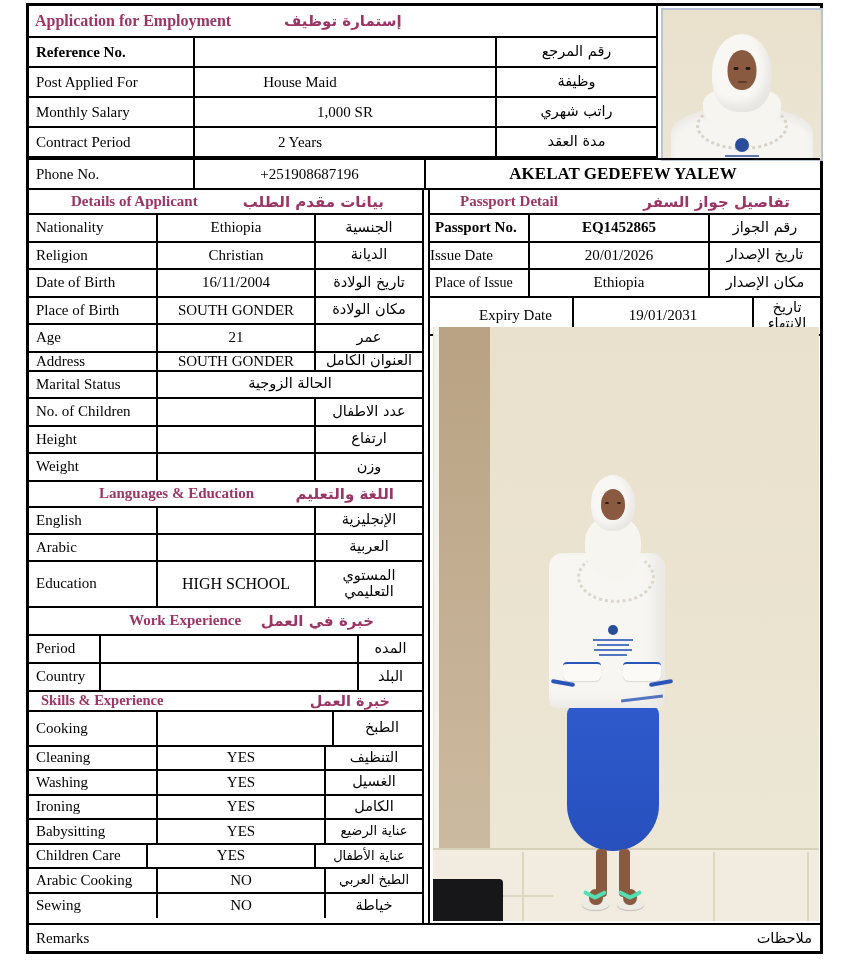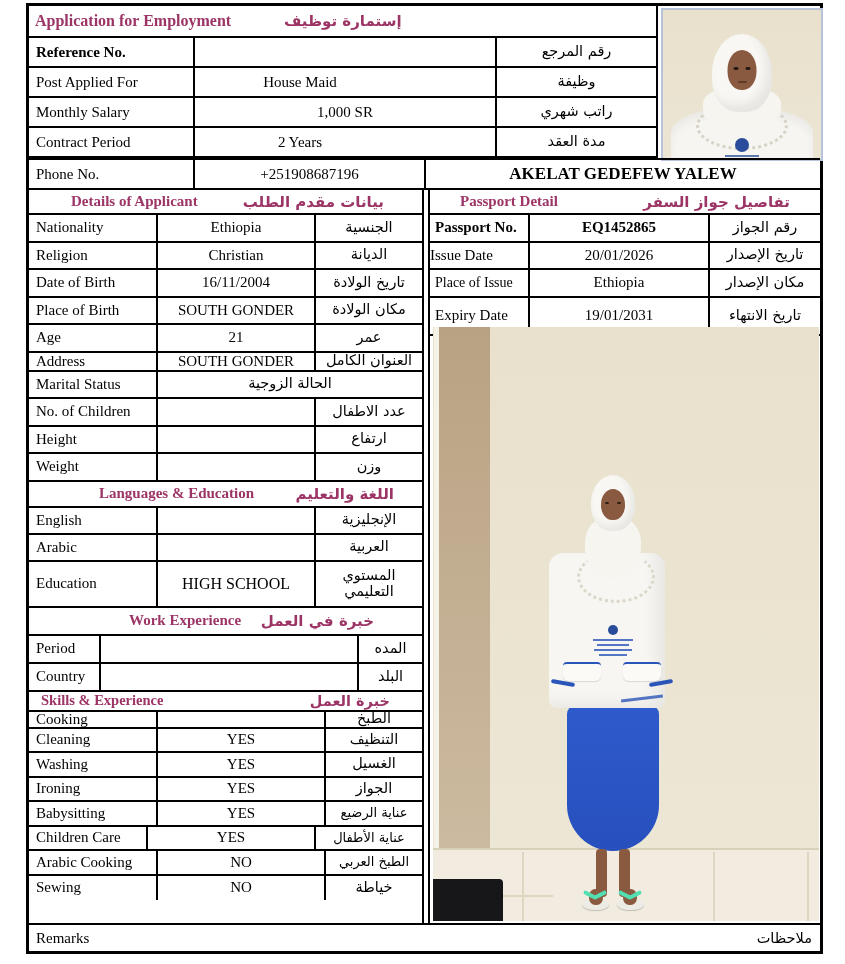--- a/index.html
+++ b/index.html
@@ -318,21 +318,21 @@
         </div>
       <div class="cell arc last" style="flex:1;">
           <span dir="rtl">البلد</span>
         </div>
     </div>
 
     <div class="sec-head" style="height:20px;font-size:14.5px;">
       <span style="margin-left:12px;">Skills &amp; Experience</span>
       <span class="ar" style="margin-left:auto;margin-right:32px;">خبرة العمل</span>
     </div>
-    <div class="row" style="height:17px;">
+    <div class="row" style="height:35px;gap:8px;">
       <div class="cell lab" style="width:129px;">
           <span>Cooking</span>
         </div>
       <div class="cell val" style="width:168px;">
           <span></span>
         </div>
       <div class="cell arc last" style="flex:1;">
           <span dir="rtl">الطبخ</span>
         </div>
     </div>
@@ -359,21 +359,21 @@
         </div>
     </div>
     <div class="row" style="height:24.5px;">
       <div class="cell lab" style="width:129px;">
           <span>Ironing</span>
         </div>
       <div class="cell val" style="width:168px;">
           <span>YES</span>
         </div>
       <div class="cell arc last" style="flex:1;">
-          <span dir="rtl">الجواز</span>
+          <span dir="rtl">الكامل</span>
         </div>
     </div>
     <div class="row" style="height:24.5px;">
       <div class="cell lab" style="width:129px;">
           <span>Babysitting</span>
         </div>
       <div class="cell val" style="width:168px;">
           <span>YES</span>
         </div>
       <div class="cell arc last" style="flex:1;font-size:13px;">
@@ -446,21 +446,21 @@
       <div class="cell lab" style="width:100px;padding-left:5px;font-size:14px;">
           <span>Place of Issue</span>
         </div>
       <div class="cell val" style="width:180px;">
           <span>Ethiopia</span>
         </div>
       <div class="cell arc last" style="flex:1;">
           <span dir="rtl">مكان الإصدار</span>
         </div>
     </div>
-    <div class="row" style="height:38px;">
+    <div class="row" style="height:38px;padding-left:44px;">
       <div class="cell lab" style="width:100px;padding-left:5px;">
           <span>Expiry Date</span>
         </div>
       <div class="cell val" style="width:180px;">
           <span>19/01/2031</span>
         </div>
       <div class="cell arc last" style="flex:1;">
           <span dir="rtl">تاريخ الانتهاء</span>
         </div>
     </div>

